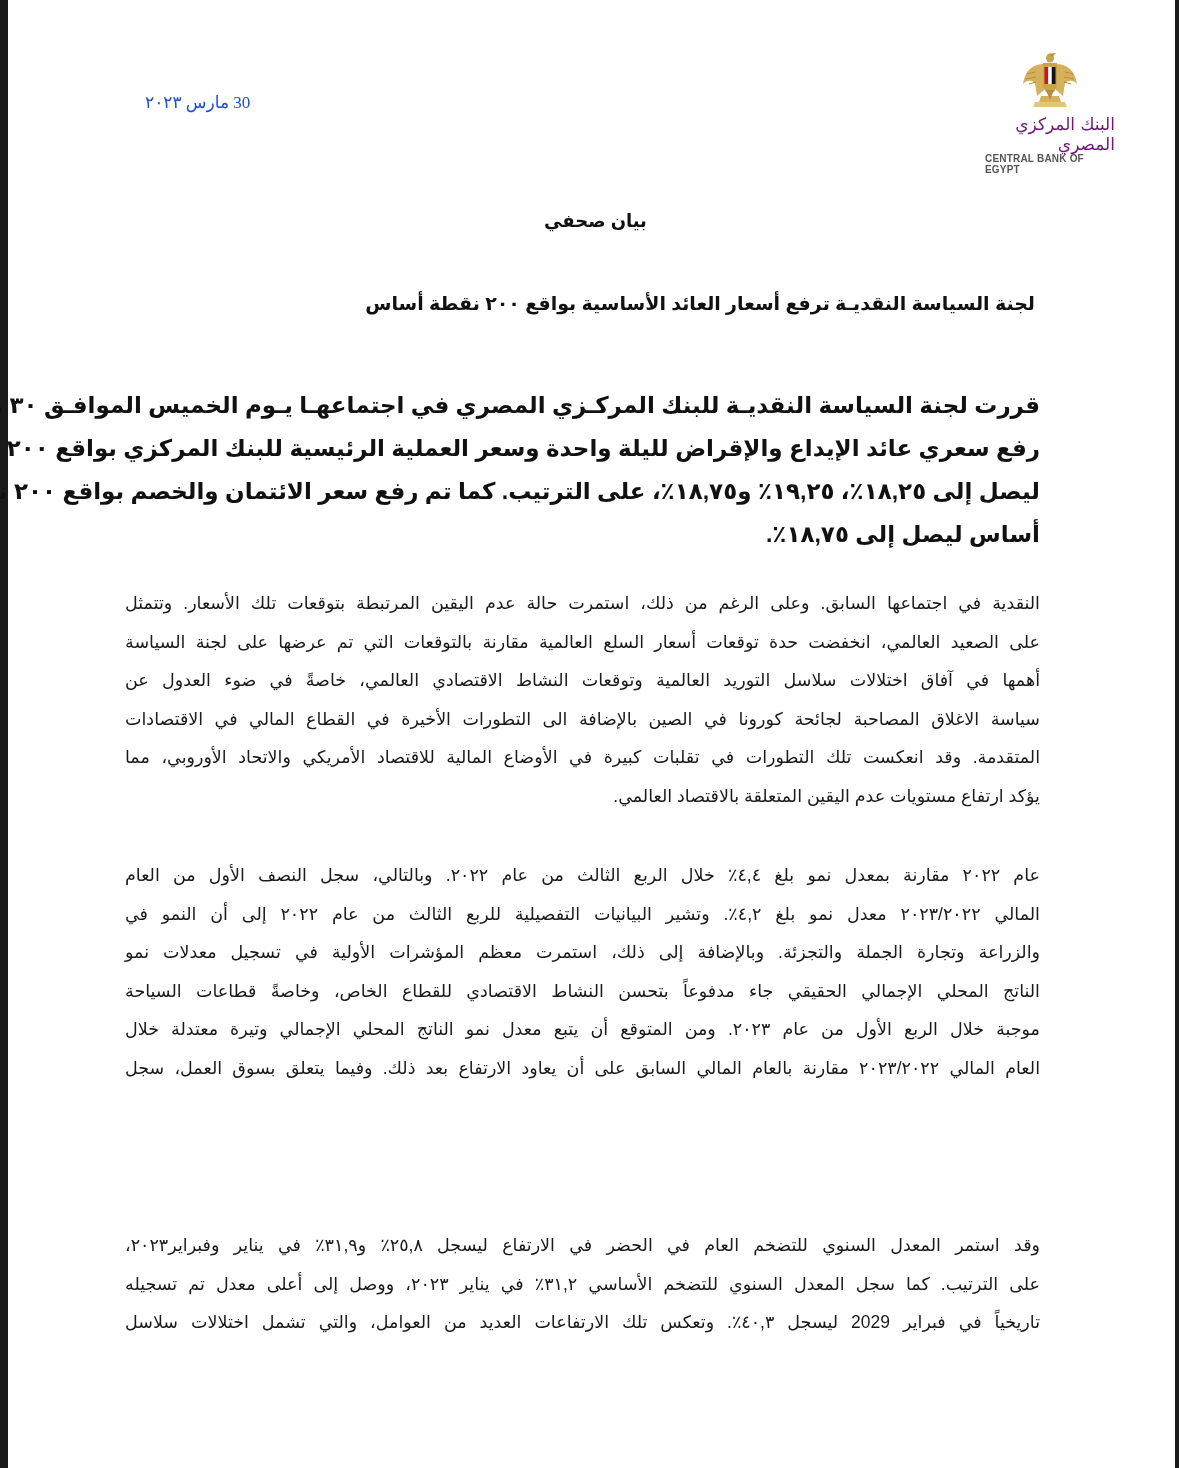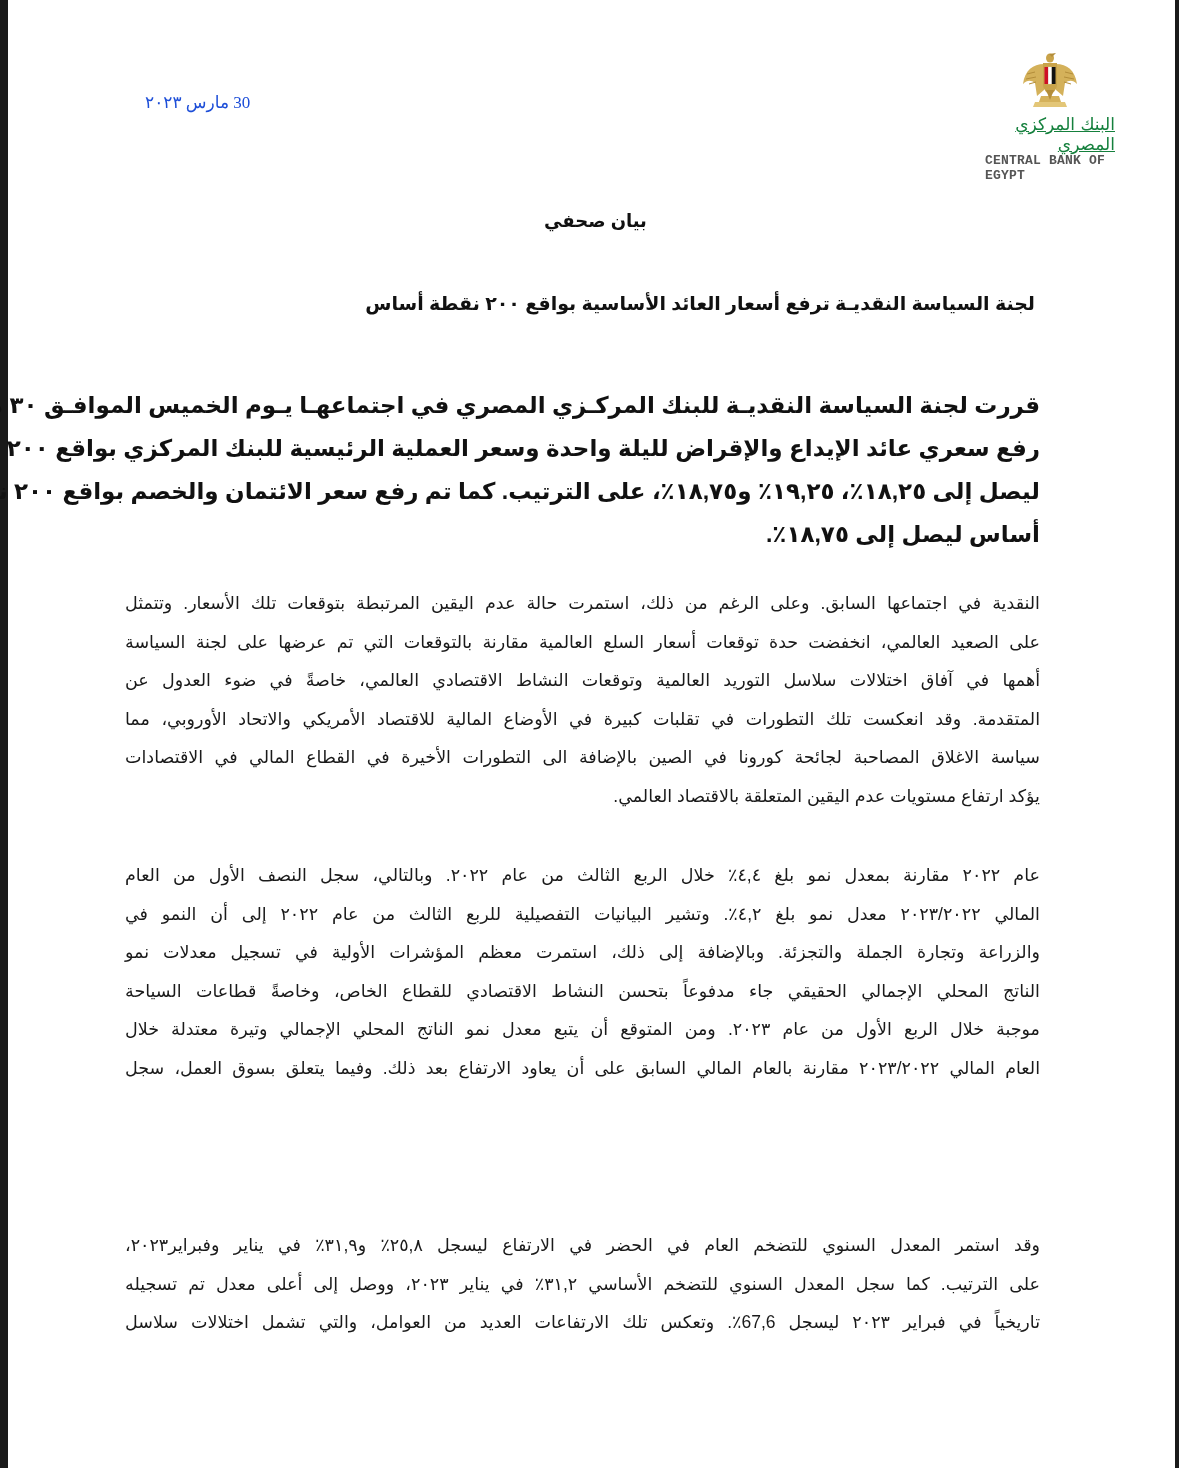--- a/index.html
+++ b/index.html
@@ -26,29 +26,28 @@
       top: 50px;
       width: 130px;
       display: flex;
       flex-direction: column;
       align-items: center;
     }
     .logo svg { display: block; }
     .logo-ar {
       font-family: "DejaVu Serif", serif;
       font-size: 17px;
-      color: #15803d;
+      color: #701a75;
       margin-top: 2px;
       direction: rtl;
       letter-spacing: -0.5px;
-      text-decoration: underline;
     }
     .logo-en {
-      font-family: Liberation Mono, monospace;
-      font-size: 13px;
+      font-family: Liberation Sans, sans-serif;
+      font-size: 10px;
       color: #555;
       letter-spacing: 0.2px;
       margin-top: -1px;
       font-weight: bold;
     }
     .date {
       position: absolute;
       left: 137px;
       top: 92px;
       font-family: "Liberation Serif", serif;
@@ -145,33 +144,33 @@
     <span class="line">قررت لجنة السياسة النقديـة للبنك المركـزي المصري في اجتماعهـا يـوم الخميس الموافـق ٣٠ مارس ٢٠٢٣</span>
     <span class="line">رفع سعري عائد الإيداع والإقراض لليلة واحدة وسعر العملية الرئيسية للبنك المركزي بواقع ٢٠٠ نقطة أساس</span>
     <span class="line">ليصل إلى ١٨,٢٥٪، ١٩,٢٥٪ و١٨,٧٥٪، على الترتيب. كما تم رفع سعر الائتمان والخصم بواقع ٢٠٠ نقطة</span>
     <span class="line last">أساس ليصل إلى ١٨,٧٥٪.</span>
   </div>
 
   <div class="para" id="para1">
     <span class="line">النقدية في اجتماعها السابق. وعلى الرغم من ذلك، استمرت حالة عدم اليقين المرتبطة بتوقعات تلك الأسعار. وتتمثل</span>
     <span class="line">على الصعيد العالمي، انخفضت حدة توقعات أسعار السلع العالمية مقارنة بالتوقعات التي تم عرضها على لجنة السياسة</span>
     <span class="line">أهمها في آفاق اختلالات سلاسل التوريد العالمية وتوقعات النشاط الاقتصادي العالمي، خاصةً في ضوء العدول عن</span>
+    <span class="line">سياسة الاغلاق المصاحبة لجائحة كورونا في الصين بالإضافة الى التطورات الأخيرة في القطاع المالي في الاقتصادات</span>
     <span class="line">المتقدمة. وقد انعكست تلك التطورات في تقلبات كبيرة في الأوضاع المالية للاقتصاد الأمريكي والاتحاد الأوروبي، مما</span>
-    <span class="line">سياسة الاغلاق المصاحبة لجائحة كورونا في الصين بالإضافة الى التطورات الأخيرة في القطاع المالي في الاقتصادات</span>
     <span class="line last">يؤكد ارتفاع مستويات عدم اليقين المتعلقة بالاقتصاد العالمي.</span>
   </div>
 
   <div class="para" id="para2">
     <span class="line">عام ٢٠٢٢ مقارنة بمعدل نمو بلغ ٤,٤٪ خلال الربع الثالث من عام ٢٠٢٢. وبالتالي، سجل النصف الأول من العام</span>
     <span class="line">المالي ٢٠٢٣/٢٠٢٢ معدل نمو بلغ ٤,٢٪. وتشير البيانيات التفصيلية للربع الثالث من عام ٢٠٢٢ إلى أن النمو في</span>
     <span class="line">والزراعة وتجارة الجملة والتجزئة. وبالإضافة إلى ذلك، استمرت معظم المؤشرات الأولية في تسجيل معدلات نمو</span>
     <span class="line">الناتج المحلي الإجمالي الحقيقي جاء مدفوعاً بتحسن النشاط الاقتصادي للقطاع الخاص، وخاصةً قطاعات السياحة</span>
     <span class="line">موجبة خلال الربع الأول من عام ٢٠٢٣. ومن المتوقع أن يتبع معدل نمو الناتج المحلي الإجمالي وتيرة معتدلة خلال</span>
     <span class="line">العام المالي ٢٠٢٣/٢٠٢٢ مقارنة بالعام المالي السابق على أن يعاود الارتفاع بعد ذلك. وفيما يتعلق بسوق العمل، سجل</span>
   </div>
 
   <div class="para" id="para3">
     <span class="line">وقد استمر المعدل السنوي للتضخم العام في الحضر في الارتفاع ليسجل ٢٥,٨٪ و٣١,٩٪ في يناير وفبراير٢٠٢٣،</span>
     <span class="line">على الترتيب. كما سجل المعدل السنوي للتضخم الأساسي ٣١,٢٪ في يناير ٢٠٢٣، ووصل إلى أعلى معدل تم تسجيله</span>
-    <span class="line">تاريخياً في فبراير ٢٠٢٣ ليسجل 67,6٪. وتعكس تلك الارتفاعات العديد من العوامل، والتي تشمل اختلالات سلاسل</span>
+    <span class="line">تاريخياً في فبراير 2029 ليسجل ٤٠,٣٪. وتعكس تلك الارتفاعات العديد من العوامل، والتي تشمل اختلالات سلاسل</span>
   </div>
 
 </div>
 
 </body></html>

